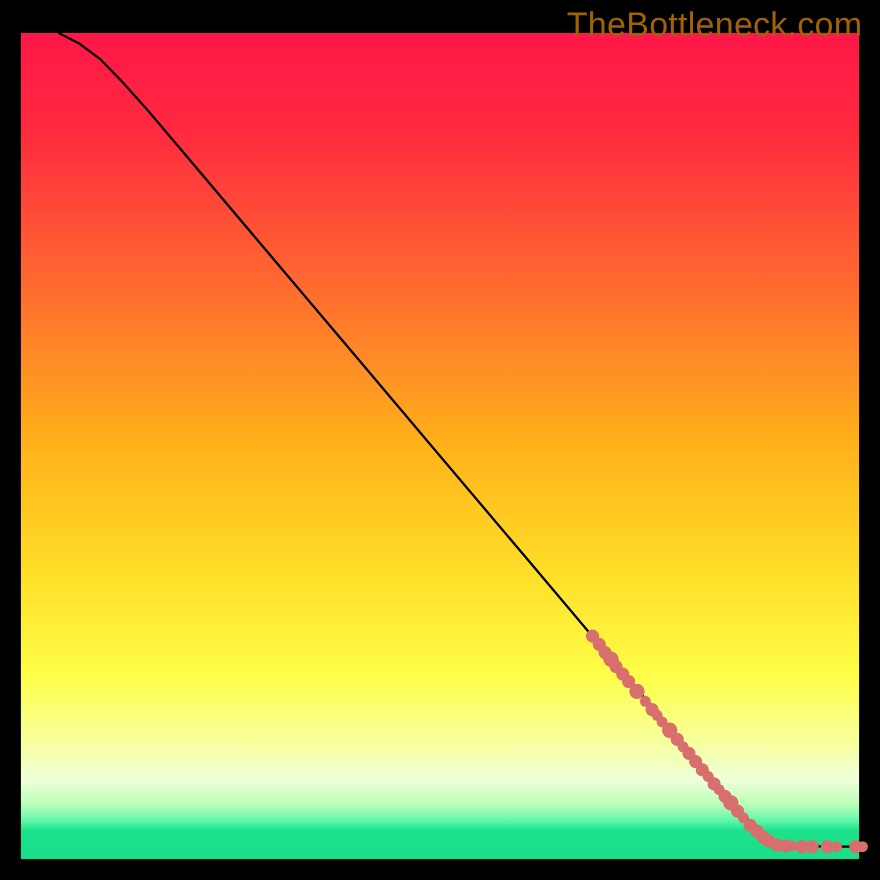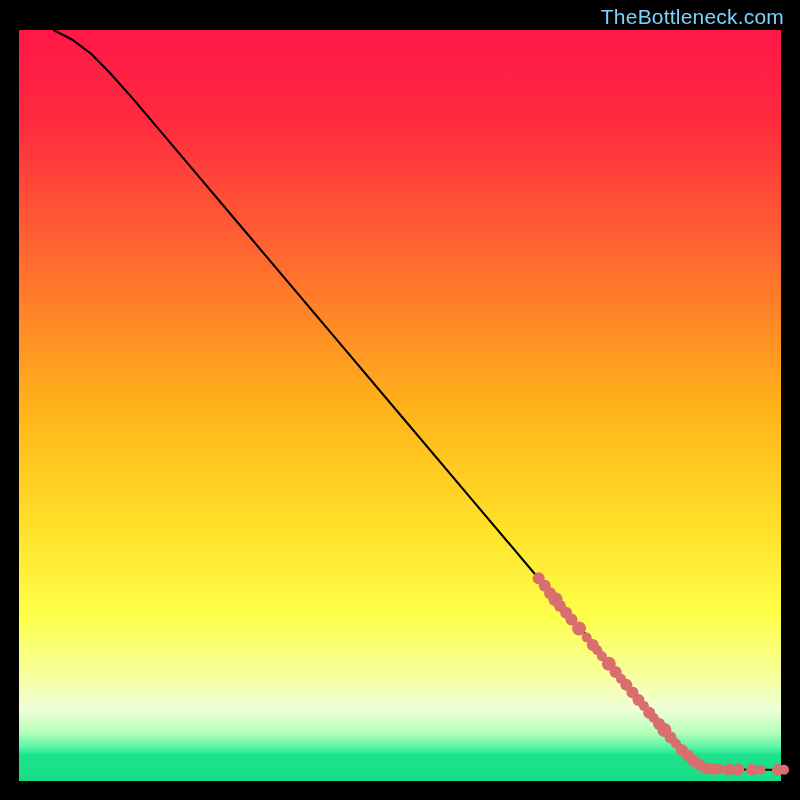--- a/index.html
+++ b/index.html
@@ -14,22 +14,22 @@
   .stage {
     position: relative;
     width: 800px;
     height: 800px;
     background: #000;
   }
   .watermark {
     position: absolute;
     top: 5px;
     right: 16px;
-    color: #7dd3fc;
-    font-size: 21px;
+    color: #a16207;
+    font-size: 31px;
     font-weight: 400;
     letter-spacing: 0.2px;
     z-index: 10;
     user-select: none;
   }
   svg.plot {
     position: absolute;
     left: 0;
     top: 0;
   }

